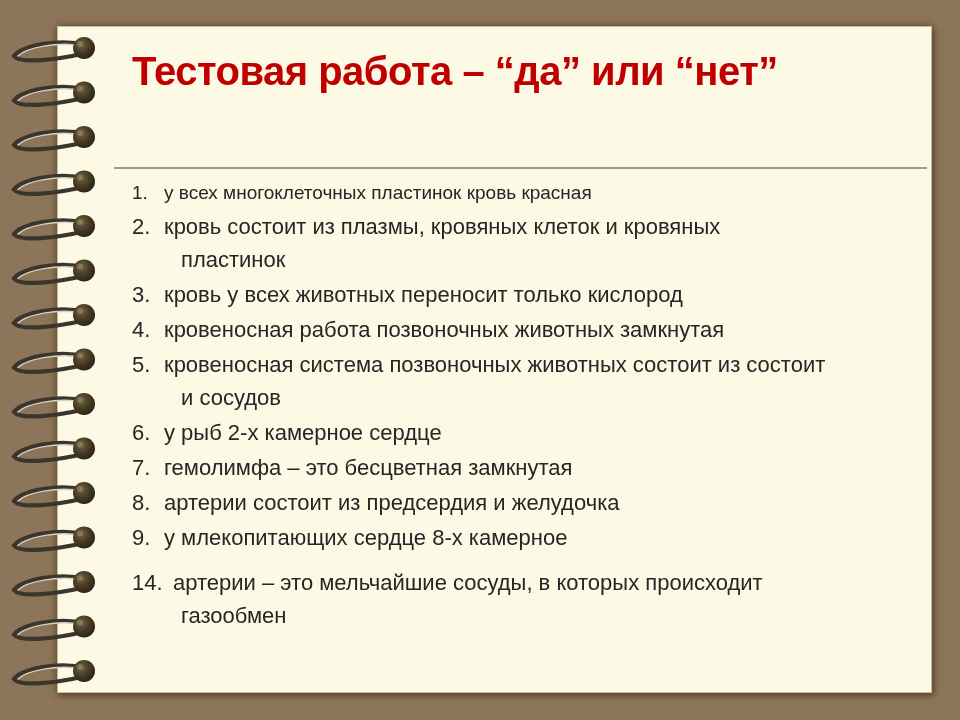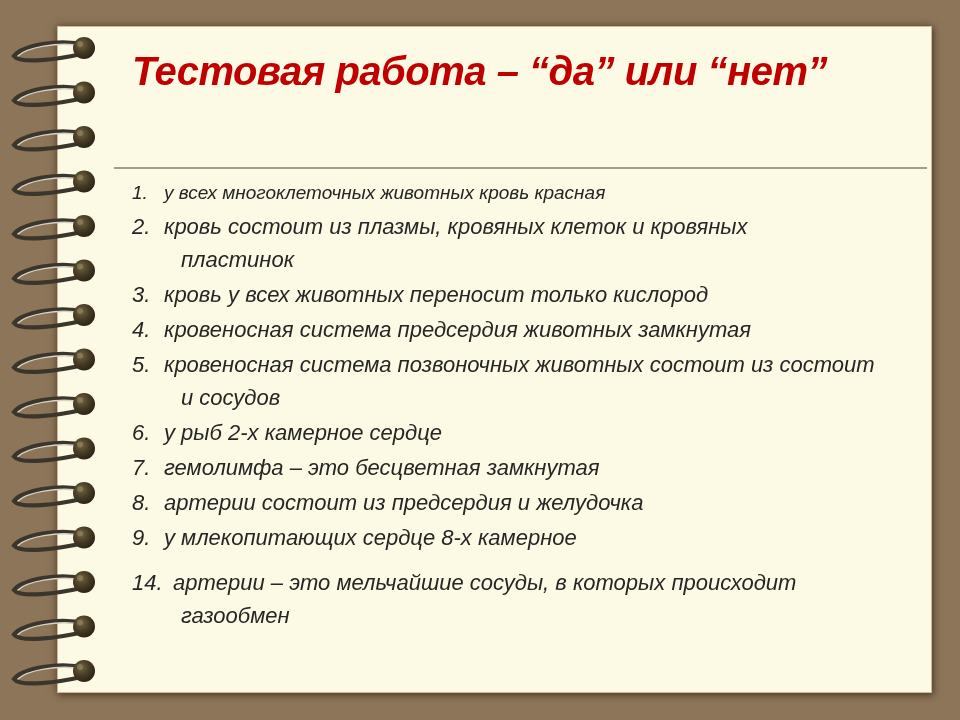--- a/index.html
+++ b/index.html
@@ -22,21 +22,20 @@
   .page{
     position:absolute;left:57px;top:26px;width:875px;height:667px;
     background:var(--page);
     border:1px solid var(--page_border);
     box-shadow:0 0 8px rgba(45,30,15,0.5), 2px 3px 6px rgba(45,30,15,0.35);
     box-sizing:border-box;
     z-index:1;
   }
   .page-inner{
     padding:0 4px 0 74px;
-    font-style:italic;
   }
   .title{
     margin:0;
     padding-top:20px;
     font-size:40px;
     line-height:48px;
     font-weight:bold;
     color:var(--title);
     letter-spacing:-0.5px;
     white-space:pre;
@@ -90,34 +89,34 @@
 
 <div class="slide">
 
   <div class="page">
     <div class="page-inner">
       <h1 class="title">Тестовая работа – “да” или “нет”</h1>
       <hr class="rule">
       <ol class="statements">
           <li class="first">
             <span class="num">1.</span>
-            <span class="txt">у всех многоклеточных животных кровь красная</span>
+            <span class="txt">у всех многоклеточных пластинок кровь красная</span>
           </li>
           <li class="">
             <span class="num">2.</span>
             <span class="txt">кровь состоит из плазмы, кровяных клеток и кровяных
 пластинок</span>
           </li>
           <li class="">
             <span class="num">3.</span>
             <span class="txt">кровь у всех животных переносит только кислород</span>
           </li>
           <li class="">
             <span class="num">4.</span>
-            <span class="txt">кровеносная система предсердия животных замкнутая</span>
+            <span class="txt">кровеносная работа позвоночных животных замкнутая</span>
           </li>
           <li class="">
             <span class="num">5.</span>
             <span class="txt">кровеносная система позвоночных животных состоит из состоит
 и сосудов</span>
           </li>
           <li class="">
             <span class="num">6.</span>
             <span class="txt">у рыб 2-х камерное сердце</span>
           </li>

